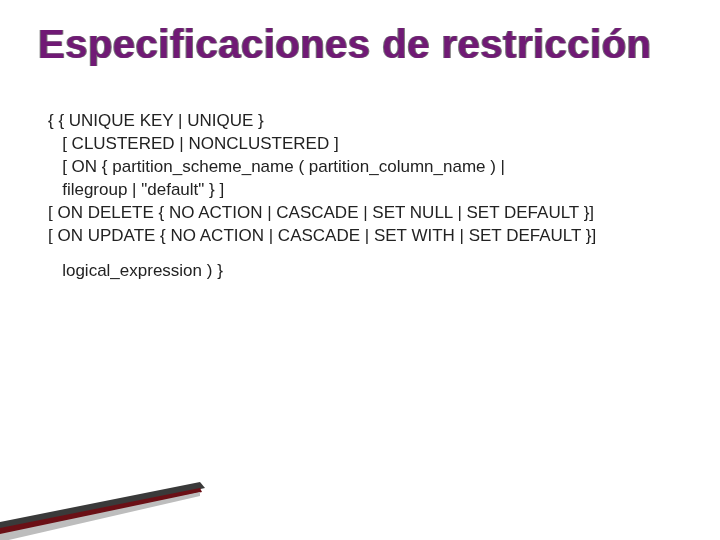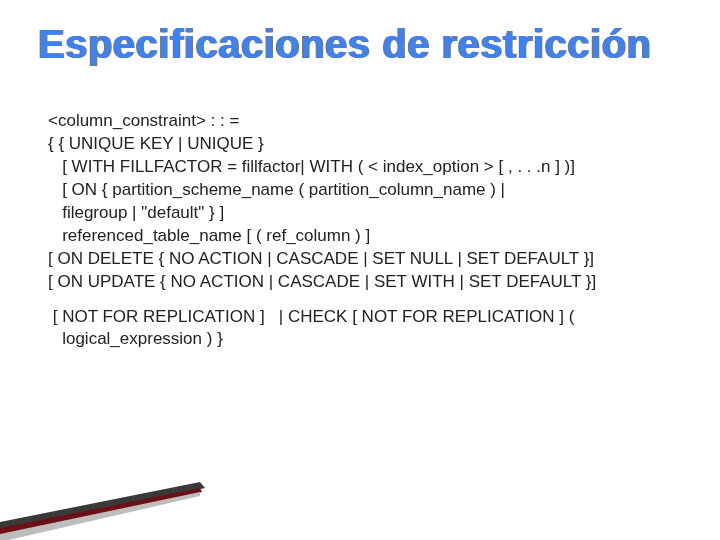--- a/index.html
+++ b/index.html
@@ -18,21 +18,21 @@
     width: 720px;
     height: 540px;
     box-sizing: border-box;
   }
   .title {
     position: absolute;
     top: 22px;
     left: 38px;
     font-size: 40px;
     font-weight: 700;
-    color: #3b82f6;
+    color: #701a75;
     letter-spacing: 0.5px;
     text-shadow: 1px 0 0 #777, -1px 0 0 #777;
   }
   .body {
     position: absolute;
     top: 110px;
     left: 48px;
     right: 48px;
     font-size: 17px;
     line-height: 1.35;
@@ -56,30 +56,27 @@
   }
 </style>
 </head>
 <body>
 
 <div class="slide">
 
   <div class="title">Especificaciones de restricción</div>
 
   <div class="body">
-    <p>&lt;column_constraint&gt; : : =</p>
     <p>{ { UNIQUE KEY | UNIQUE }</p>
-    <p>   [ WITH FILLFACTOR = fillfactor| WITH ( &lt; index_option &gt; [ , . . .n ] )]</p>
+    <p>   [ CLUSTERED | NONCLUSTERED ]</p>
     <p>   [ ON { partition_scheme_name ( partition_column_name ) |</p>
     <p>   filegroup | "default" } ]</p>
-    <p>   referenced_table_name [ ( ref_column ) ]</p>
     <p>[ ON DELETE { NO ACTION | CASCADE | SET NULL | SET DEFAULT }]</p>
     <p>[ ON UPDATE { NO ACTION | CASCADE | SET WITH | SET DEFAULT }]</p>
     <div class="gap"></div>
-    <p> [ NOT FOR REPLICATION ]   | CHECK [ NOT FOR REPLICATION ] (</p>
     <p>   logical_expression ) }</p>
   </div>
 
   <div class="decor">
     <svg width="210" height="60" viewBox="0 0 210 60">
       <polygon points="0,40 200,0 205,6 0,52" fill="#3a3a3a"></polygon>
       <polygon points="0,46 200,6 202,10 0,56" fill="#6b1016"></polygon>
       <polygon points="0,52 200,10 200,14 0,60" fill="#bdbdbd"></polygon>
     </svg>
   </div>

